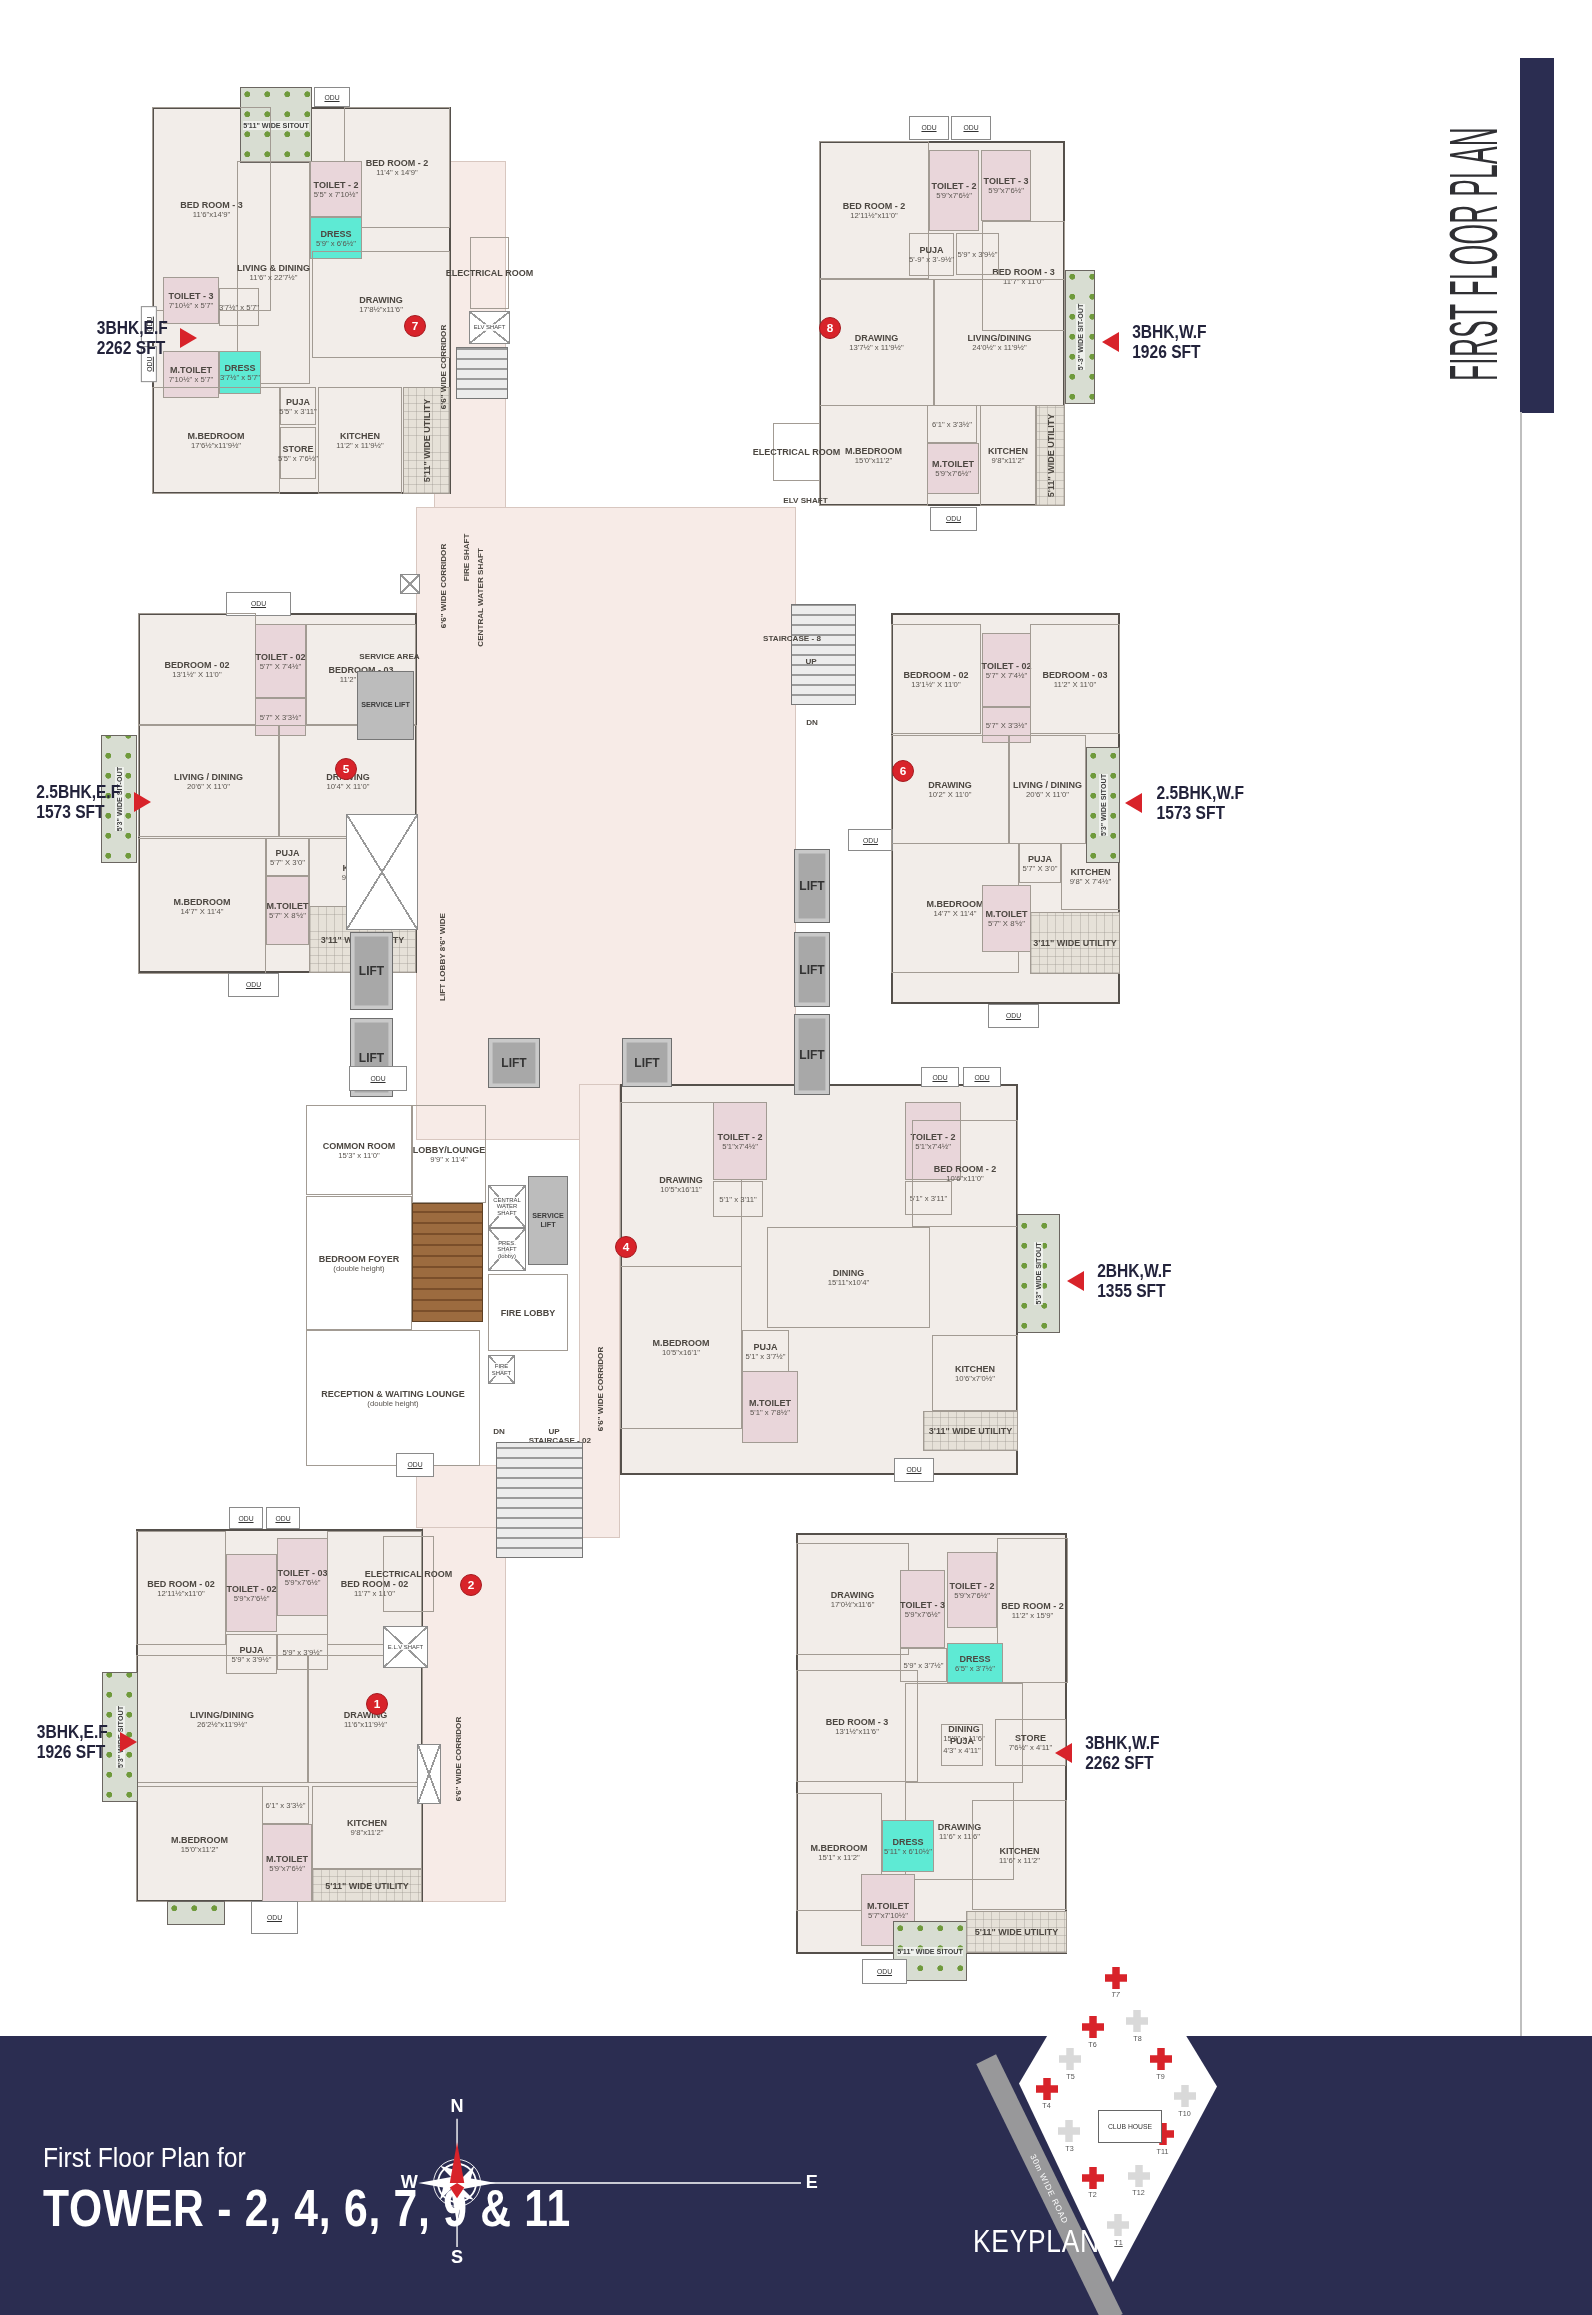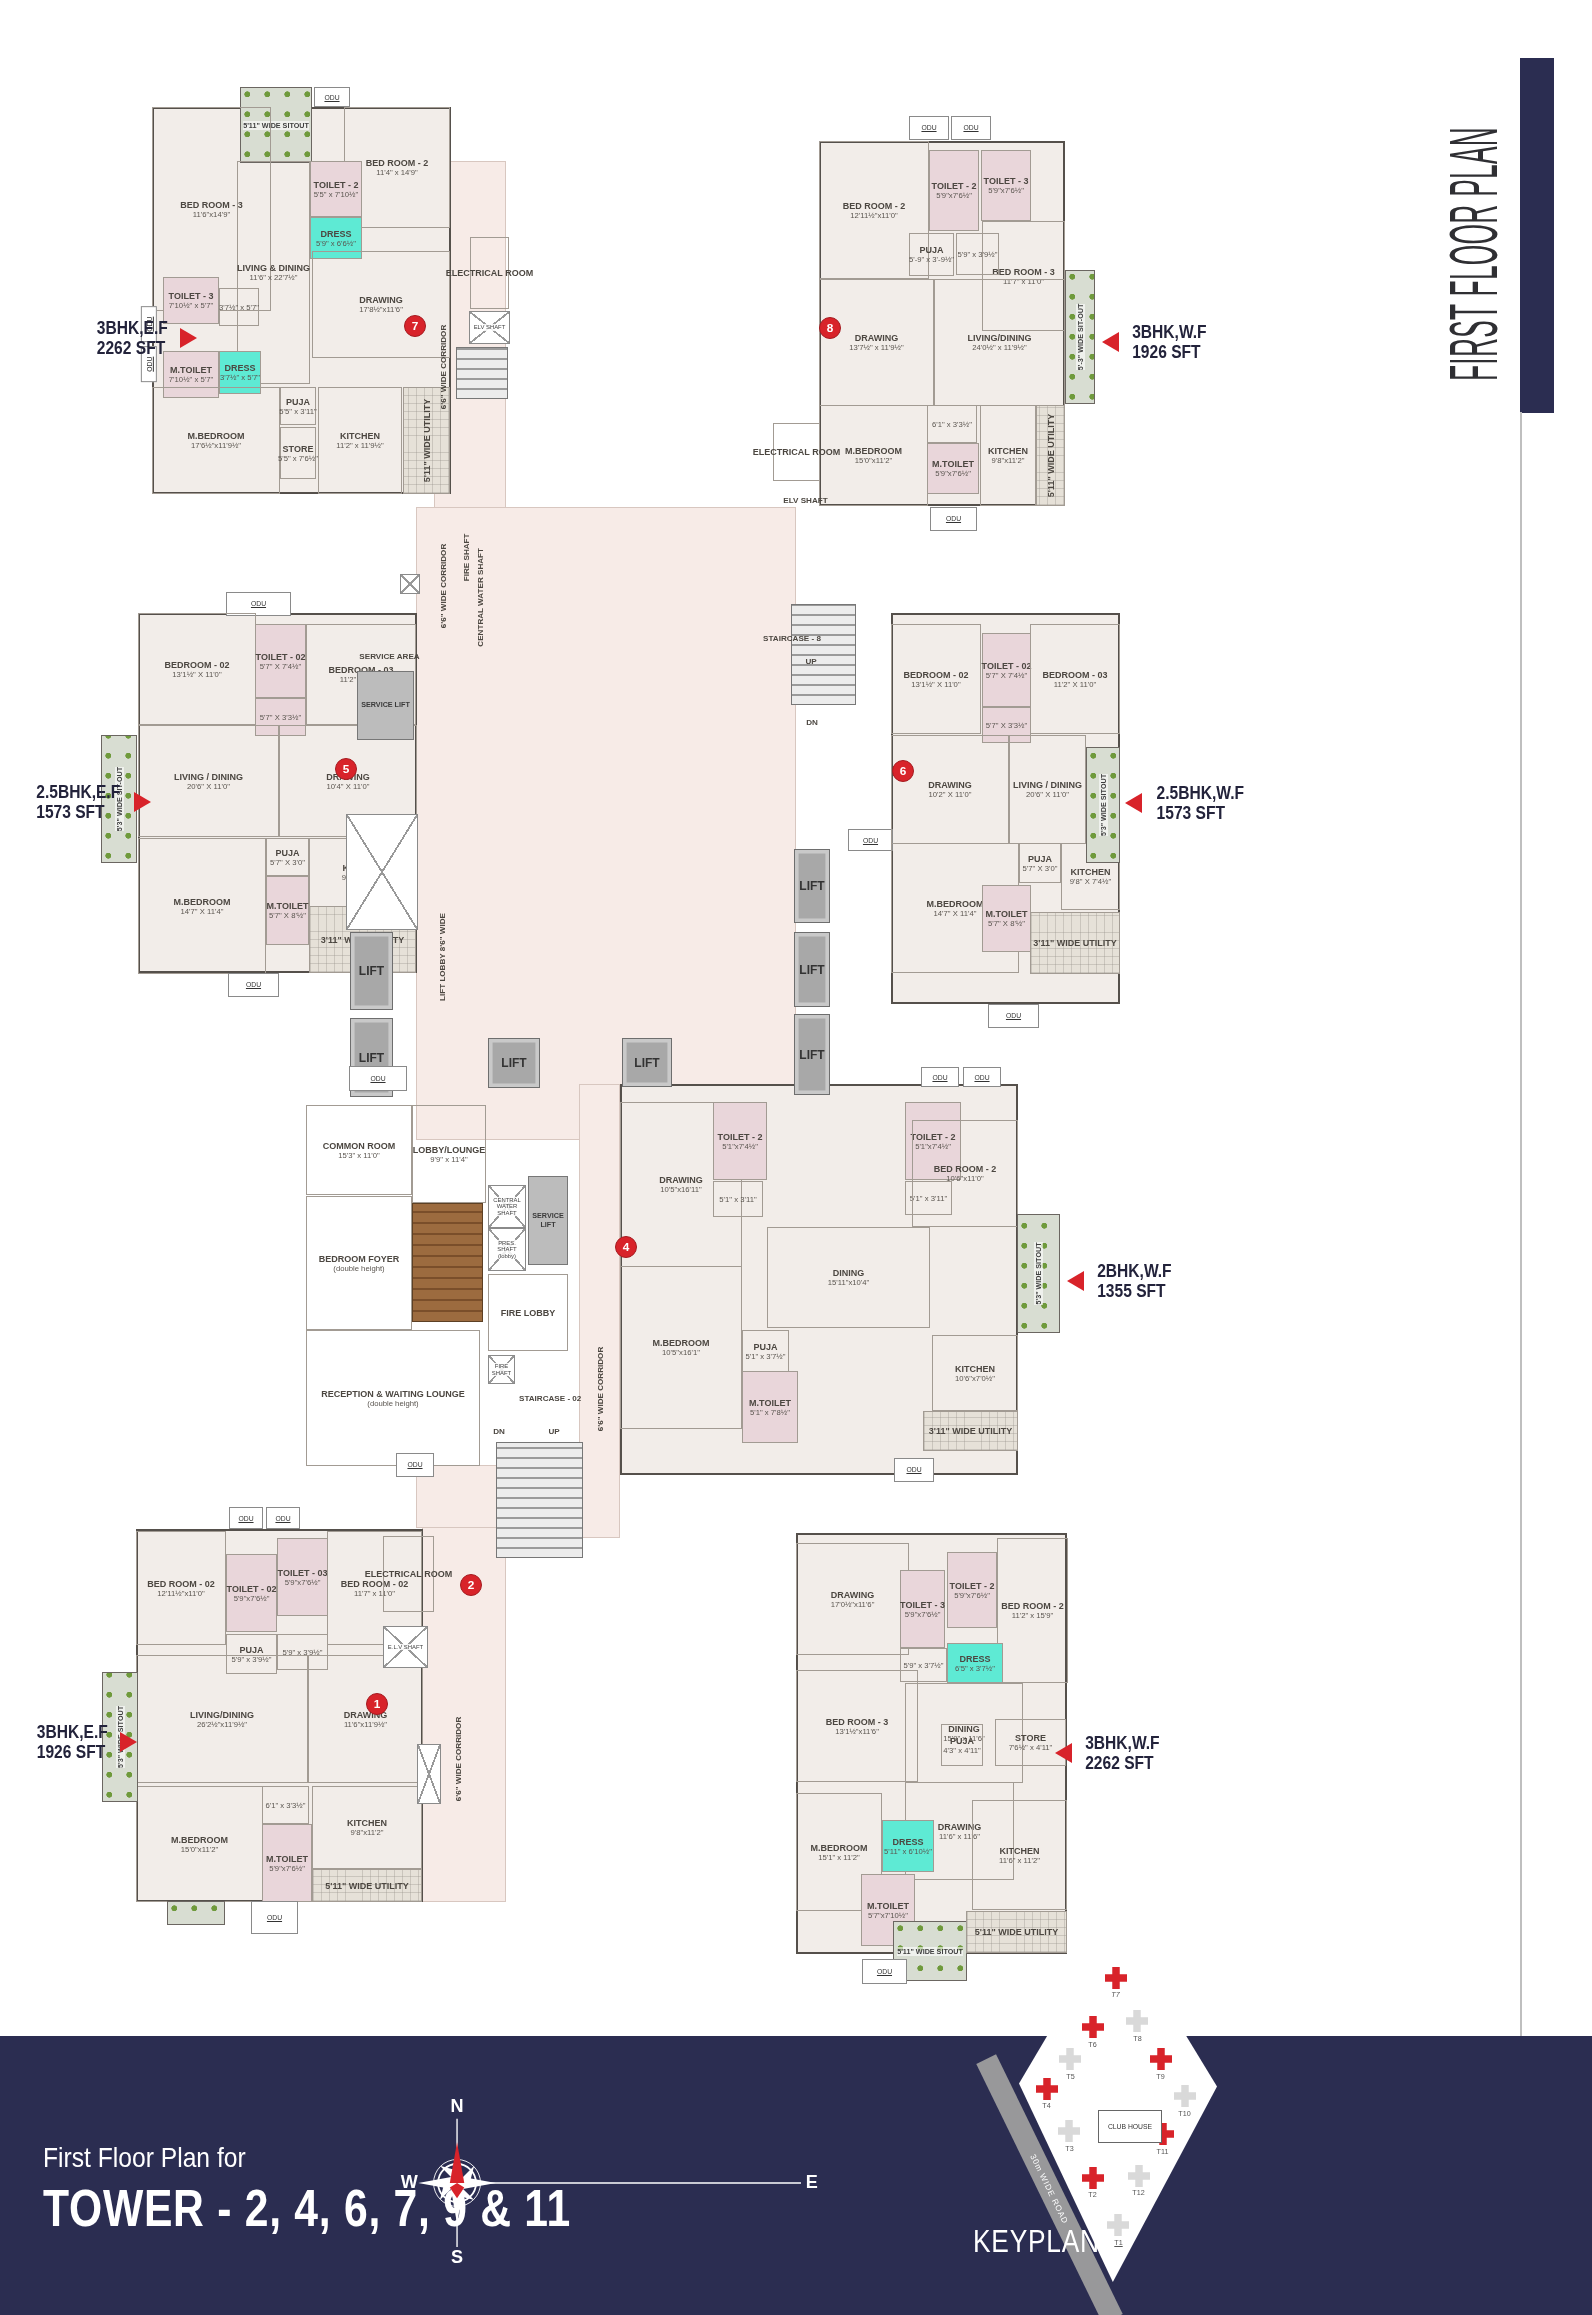--- a/index.html
+++ b/index.html
@@ -651,21 +651,21 @@
     </div>
     <div class="el shaft" style="left: 488px; top: 1228px; width: 38px; height: 43px; display: flex; align-items: center; justify-content: center;">
       <span>PRES. SHAFT (lobby)</span>
     </div>
     <div class="el room" style="left: 488px; top: 1274px; width: 80px; height: 77px;">
       <div class="rn">FIRE LOBBY</div>
     </div>
     <div class="el shaft" style="left: 488px; top: 1355px; width: 27px; height: 29px; display: flex; align-items: center; justify-content: center;">
       <span>FIRE SHAFT</span>
     </div>
-    <div class="el lbl" style="left: 519px; top: 1393px; width: 72px; height: 11px; display: flex; align-items: center; justify-content: flex-start;">
+    <div class="el lbl" style="left: 519px; top: 1435px; width: 72px; height: 11px; display: flex; align-items: center; justify-content: flex-end;">
       <span>STAIRCASE - 02</span>
     </div>
     <div class="el stairsg" style="left: 496px; top: 1442px; width: 87px; height: 116px;"></div>
     <div class="el lbl" style="left: 488px; top: 1427px; width: 22px; height: 9px; display: flex; align-items: center; justify-content: center;">
       <span>DN</span>
     </div>
     <div class="el lbl" style="left: 543px; top: 1427px; width: 22px; height: 9px; display: flex; align-items: center; justify-content: center;">
       <span>UP</span>
     </div>
     <div class="el odu" style="left: 396px; top: 1453px; width: 38px; height: 23.5px; display: flex; align-items: center; justify-content: center;">

